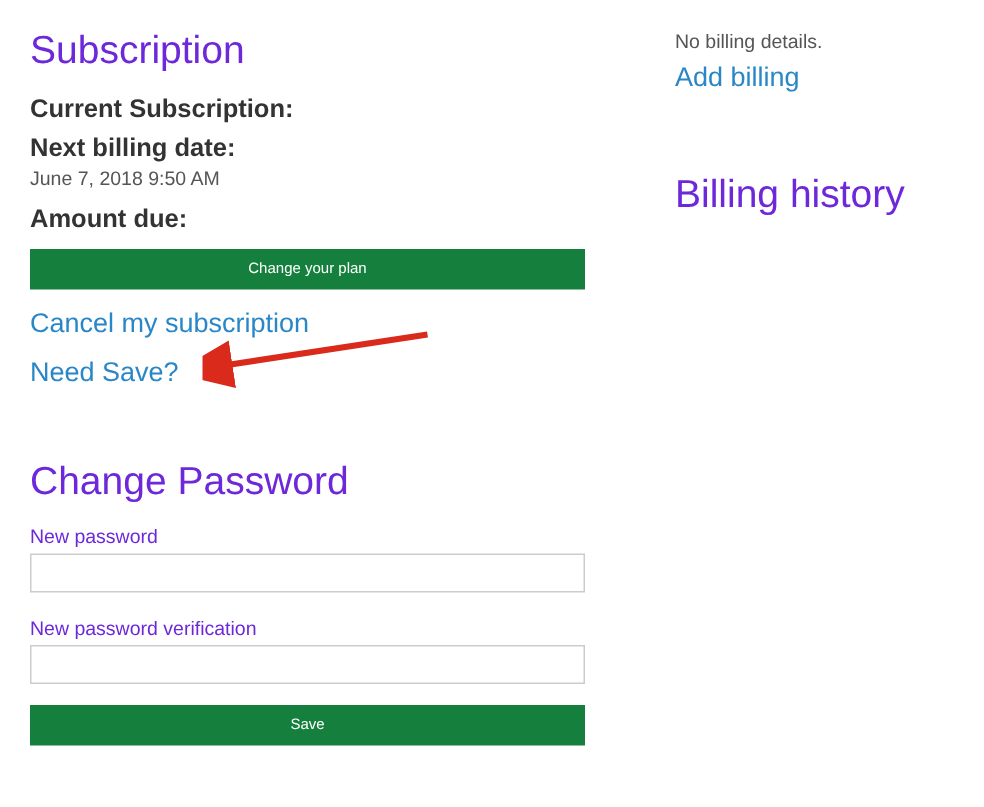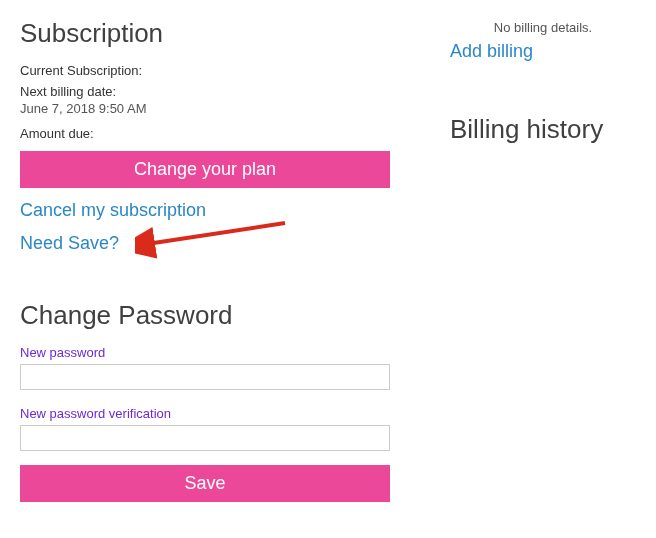--- a/index.html
+++ b/index.html
@@ -11,41 +11,41 @@
       padding: 18px 20px;
       color: #333;
       position: relative;
     }
     .layout { display: flex; gap: 60px; }
     .left { flex: 0 0 370px; }
     .right { flex: 1; padding-top: 2px; }
     h1 {
       font-size: 26px;
       font-weight: 400;
-      color: #404040;
+      color: #6d28d9;
       margin-bottom: 14px;
     }
     .label-bold {
-      font-size: 13px;
-      font-weight: 400;
+      font-size: 17px;
+      font-weight: 700;
       color: #333;
       margin-bottom: 2px;
     }
     .value {
       font-size: 13px;
       color: #555;
       margin-bottom: 10px;
     }
     .btn {
       width: 100%;
-      background: #ec4899;
+      background: #15803d;
       color: #fff;
       border: none;
       padding: 8px 0;
-      font-size: 18px;
+      font-size: 10px;
       cursor: pointer;
       margin-top: 8px;
       margin-bottom: 12px;
     }
     .link {
       font-size: 18px;
       color: #2a87c7;
       text-decoration: none;
       display: inline-block;
       margin-bottom: 12px;
@@ -61,21 +61,21 @@
     }
     input[type="password"], input[type="text"] {
       width: 100%;
       height: 26px;
       border: 1px solid #ccc;
       padding: 2px 6px;
       font-size: 13px;
       margin-bottom: 6px;
     }
     .right h1 { margin-bottom: 10px; }
-    .right .value { margin-bottom: 6px; text-align: center; }
+    .right .value { margin-bottom: 6px; }
     .right .section2 { margin-top: 40px; }
     .annotation-arrow {
       position: absolute;
       left: 135px;
       top: 218px;
       pointer-events: none;
     }
   </style>
 </head>
 <body>

